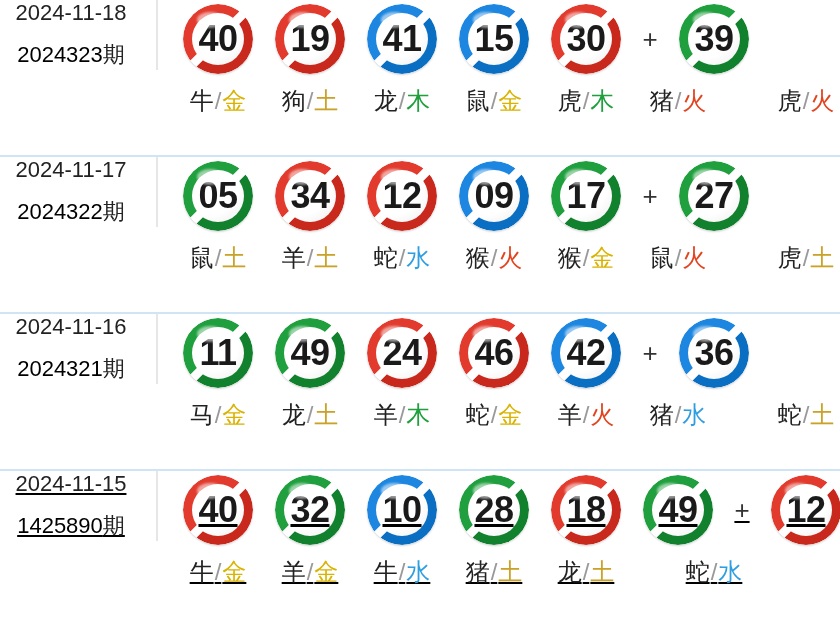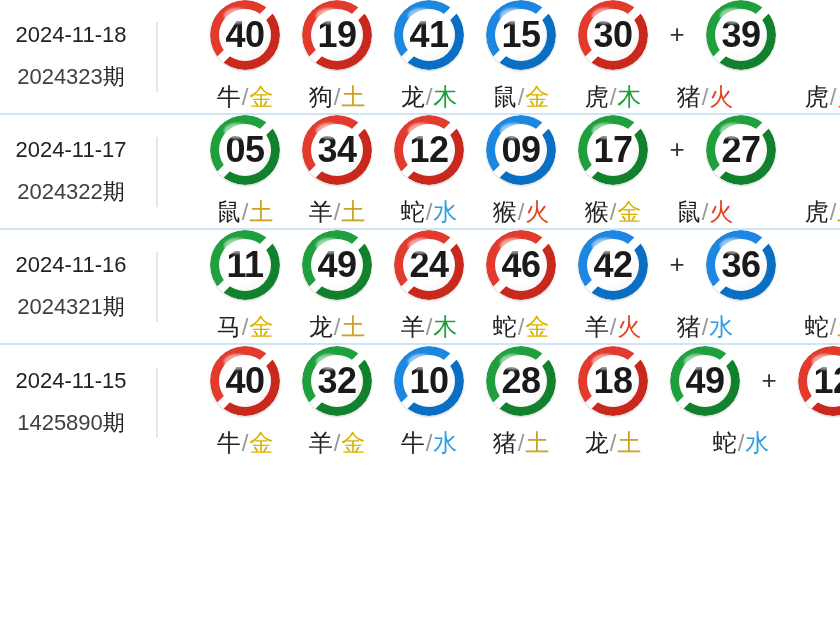--- a/index.html
+++ b/index.html
@@ -11,27 +11,26 @@
   #page {
     position: relative;
     width: 840px;
     height: 630px;
     overflow: hidden;
     background: #ffffff;
   }
   .row {
     position: relative;
     display: flex;
-    align-items: center;
-    height: 115px;
+    align-items: flex-start;
+    height: 157px;
     border-bottom: 2px solid #cfe4f5;
     box-sizing: border-box;
-    gap: 27px;
-  }
-  .row:last-child { border-bottom: none; }
+  }
+  .row:last-child { border-bottom: none; text-decoration: underline; }
 
   .date-cell {
     width: 158px;
     flex: 0 0 158px;
     border-right: 2px solid #e6e6e6;
     box-sizing: border-box;
     display: flex;
     flex-direction: column;
     align-items: center;
     justify-content: center;
@@ -43,21 +42,21 @@
     letter-spacing: 0px;
     white-space: nowrap;
     margin-left: -14px;
   }
   .issue-text {
     font-size: 22px;
     margin-top: 14px;
     white-space: nowrap;
     margin-left: -14px;
   }
-  .issue-num { color: #404040; }
+  .issue-num { color: #000000; }
   .issue-suffix { color: #222222; }
 
   .balls-cell {
     flex: 1 1 auto;
     position: relative;
     display: flex;
     flex-direction: column;
     justify-content: center;
     padding-left: 14px;
     box-sizing: border-box;

